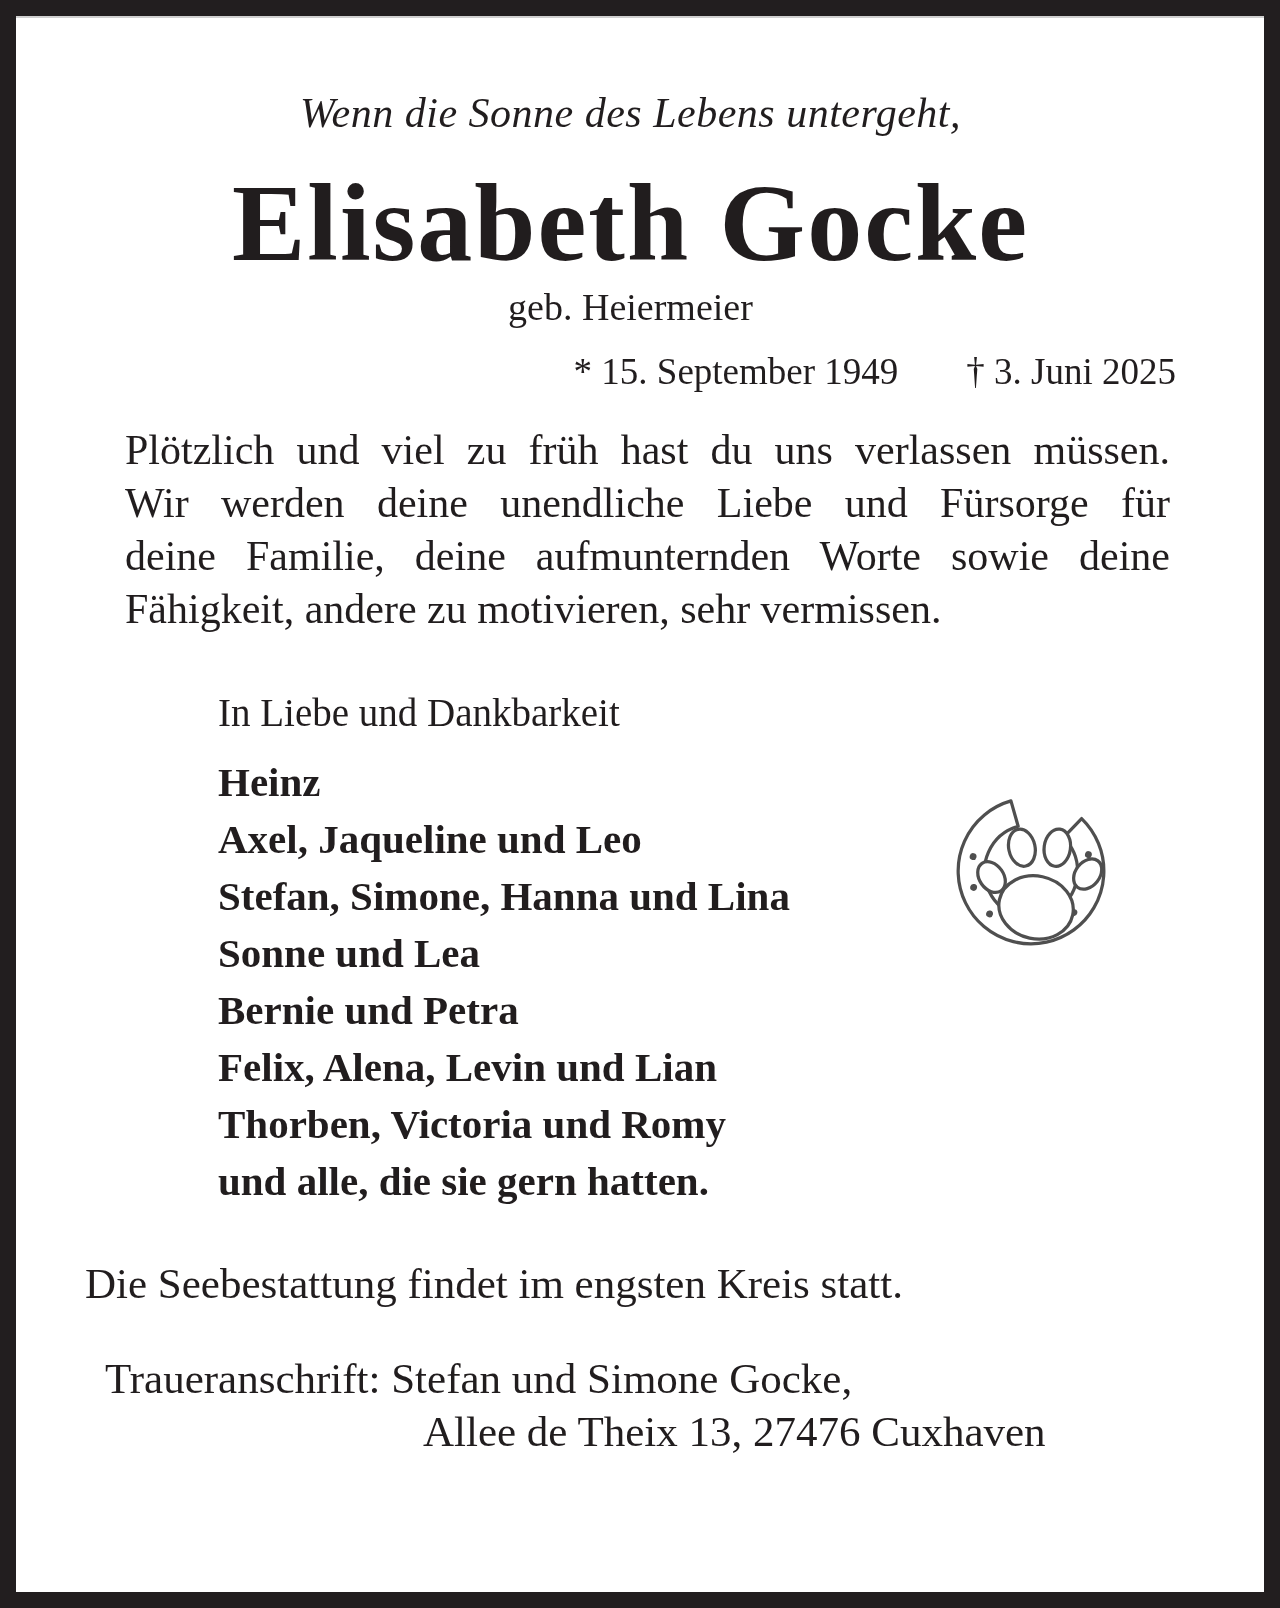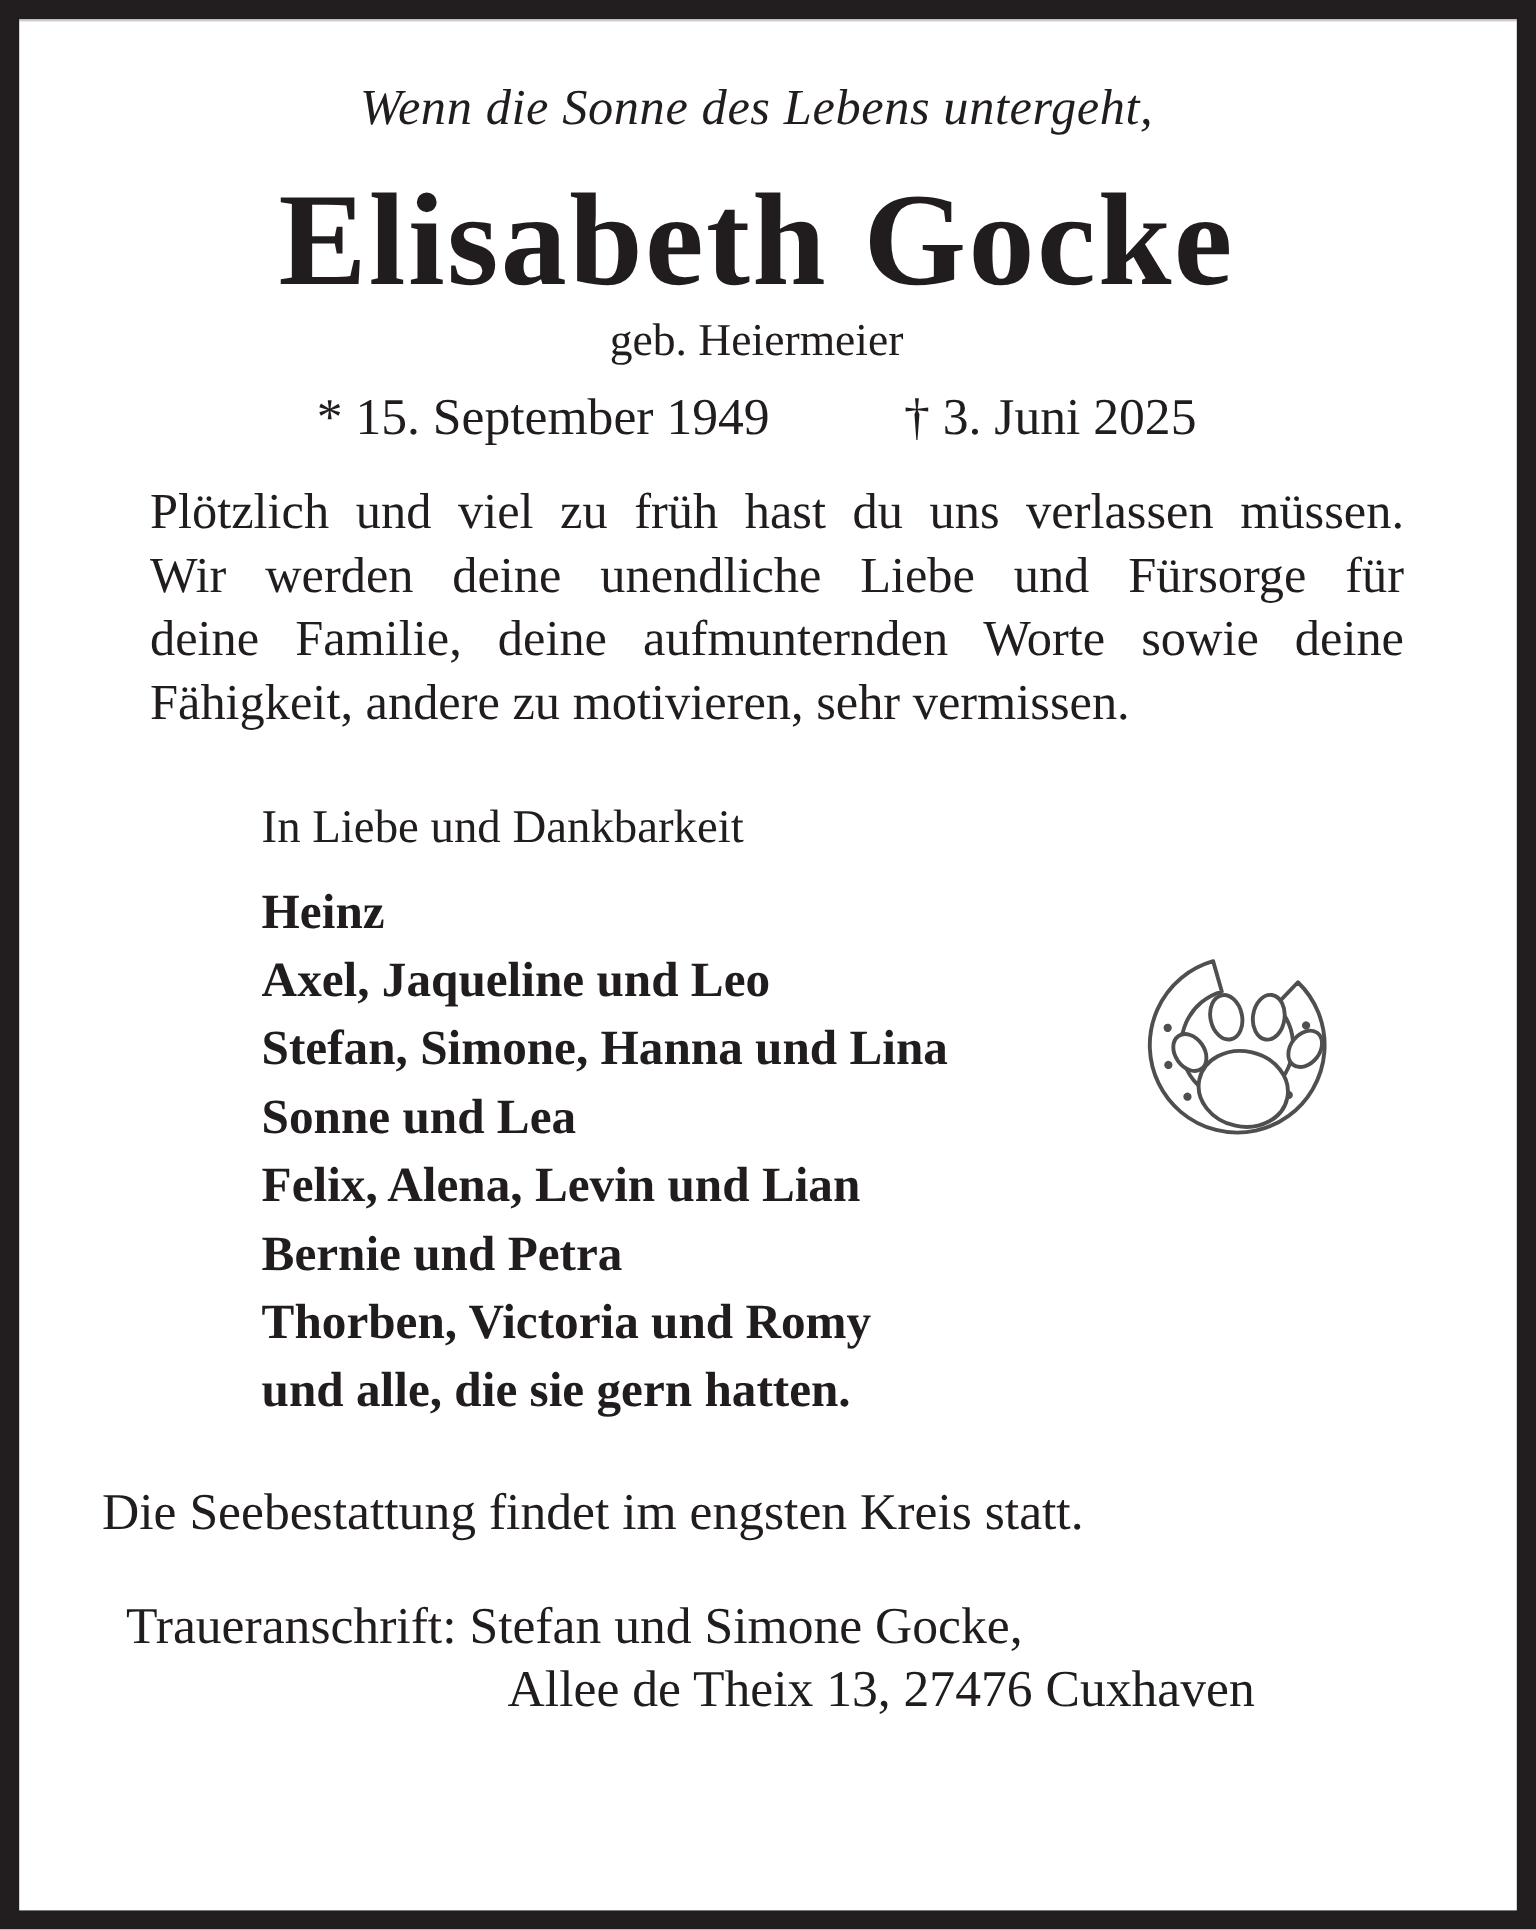--- a/index.html
+++ b/index.html
@@ -16,21 +16,21 @@
     border: 16px solid #221e1f;
     font-family: "Liberation Serif", "DejaVu Serif", serif;
     color: #211d1e;
     overflow: hidden;
   }
   .inner {
     position: relative;
     width: 100%;
     height: 100%;
     box-sizing: border-box;
-    padding: 46px 88px 0 69px;
+    padding: 69px 88px 0 69px;
     box-shadow: inset 0 2px 0 rgba(120,120,120,.35);
   }
   .epigraph {
     text-align: center;
     font-style: italic;
     font-size: 42px;
     line-height: 57px;
     letter-spacing: 0.5px;
   }
   .deceased-name {
@@ -43,23 +43,23 @@
   }
   .maiden-name {
     margin-top: 6px;
     text-align: center;
     font-size: 38px;
     line-height: 46px;
   }
   .dates {
     margin-top: 16px;
     display: flex;
-    justify-content: center;
-    gap: 112px;
-    font-size: 43px;
+    justify-content: flex-end;
+    gap: 68px;
+    font-size: 37px;
     line-height: 52px;
   }
   .body-text {
     margin-top: 26px;
     width: 1085px;
     font-size: 42px;
   }
   .body-line {
     text-align: justify;
     text-align-last: justify;
@@ -136,22 +136,22 @@
       <div class="body-line last">Fähigkeit, andere zu motivieren, sehr vermissen.</div>
     </div>
 
     <div class="closing">In Liebe und Dankbarkeit</div>
 
     <div class="mourners">
       <div class="mourner-line">Heinz</div>
       <div class="mourner-line">Axel, Jaqueline und Leo</div>
       <div class="mourner-line">Stefan, Simone, Hanna und Lina</div>
       <div class="mourner-line">Sonne und Lea</div>
+      <div class="mourner-line">Bernie und Petra</div>
       <div class="mourner-line">Felix, Alena, Levin und Lian</div>
-      <div class="mourner-line">Bernie und Petra</div>
       <div class="mourner-line">Thorben, Victoria und Romy</div>
       <div class="mourner-line">und alle, die sie gern hatten.</div>
     </div>
 
     <div class="funeral-note">Die Seebestattung findet im engsten Kreis statt.</div>
 
     <div class="address-line1">Traueranschrift: Stefan und Simone Gocke,</div>
     <div class="address-line2">Allee de Theix 13, 27476 Cuxhaven</div>
 
     <div class="motif">

